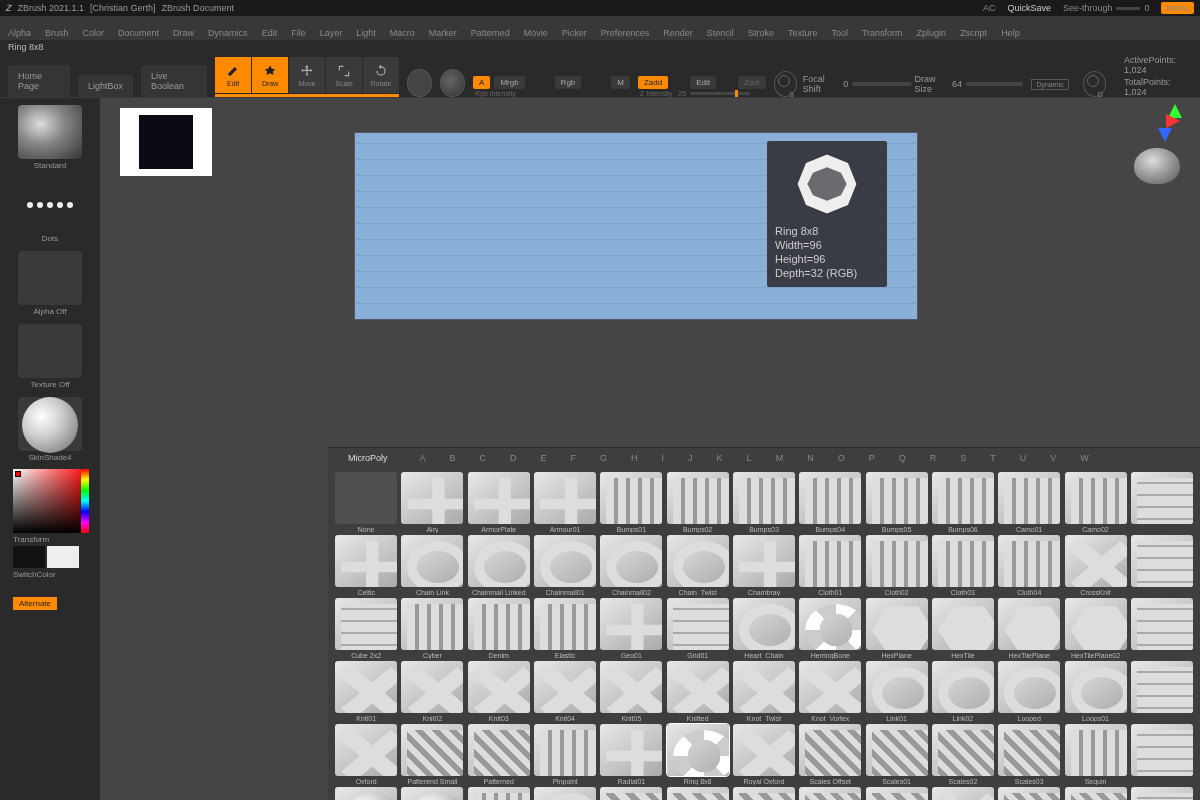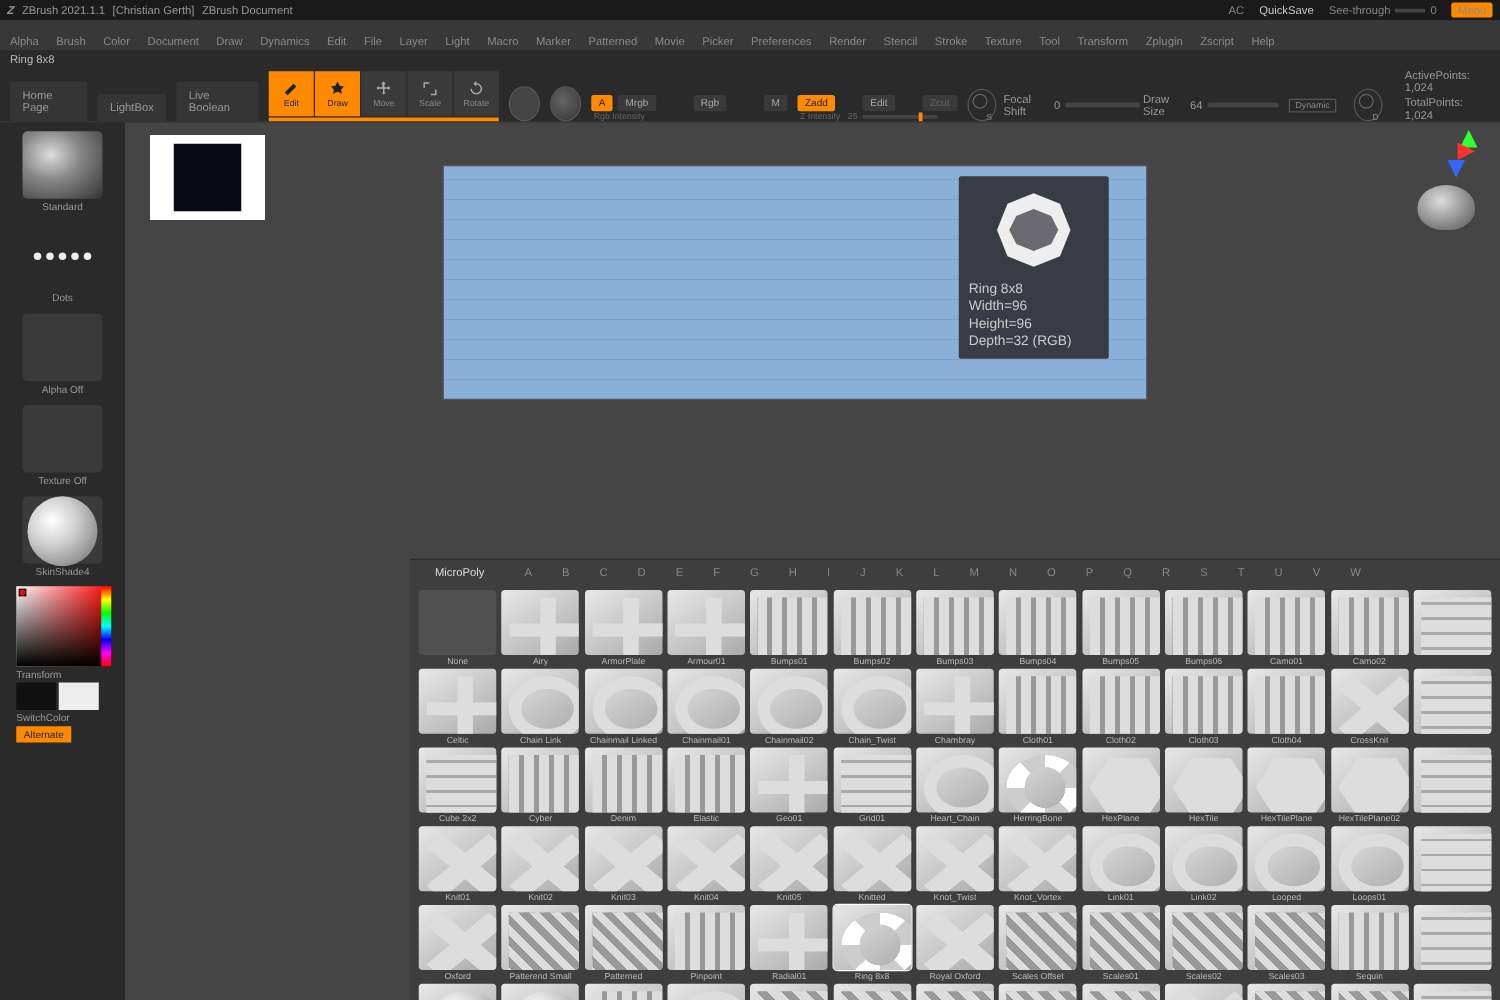--- a/index.html
+++ b/index.html
@@ -60,21 +60,21 @@
 .dots-arc span{width:6px;height:6px;background:#eee;border-radius:50%}
 .lp-img.matshade{background:radial-gradient(circle at 35% 35%,#fff 0%,#ccc 40%,#666 100%);border-radius:50%;width:56px;height:56px;margin:auto}
 .lp-label{font-size:8px;color:#999;margin-top:2px}
 
 .picker-wrap{width:78px;padding:2px}
 .picker{width:76px;height:64px;position:relative;background:linear-gradient(to bottom,rgba(255,255,255,0),rgba(0,0,0,1)),linear-gradient(to right,#fff,#f00)}
 .hue-strip{position:absolute;right:0;top:0;width:8px;height:64px;background:linear-gradient(to bottom,#f00,#ff0,#0f0,#0ff,#00f,#f0f,#f00)}
 .picker-dot{position:absolute;width:6px;height:6px;border:1px solid #000;background:#f00;top:2px;left:2px}
 .switch-row{display:flex;gap:2px;margin-top:2px}
 .sw{width:32px;height:22px}
-.alt-chip{background:#ff8a00;color:#222;font-size:8px;padding:2px 6px;margin-top:2px;display:inline-block}
+.alt-chip{background:#ff8a00;color:#222;font-size:8px;padding:2px 6px;margin-top:18px;display:inline-block}
 
 
 .canvas-wrap{flex:1;position:relative;background:#454545}
 .doc-thumb{position:absolute;top:10px;left:20px;width:92px;height:68px;background:#fff;display:flex;align-items:center;justify-content:center}
 .doc-thumb-inner{width:54px;height:54px;background:#0a0a14}
 .axis-widget{position:absolute;top:10px;right:18px;width:40px;height:40px}
 .axis-widget .ax{position:absolute;width:0;height:0}
 .ax.r{border-left:14px solid #f33;border-top:7px solid transparent;border-bottom:7px solid transparent;top:6px;right:2px}
 .ax.g{border-left:7px solid transparent;border-right:7px solid transparent;border-bottom:14px solid #3f3;top:-4px;right:0}
 .ax.b{border-left:7px solid transparent;border-right:7px solid transparent;border-top:14px solid #36f;top:20px;right:10px}

